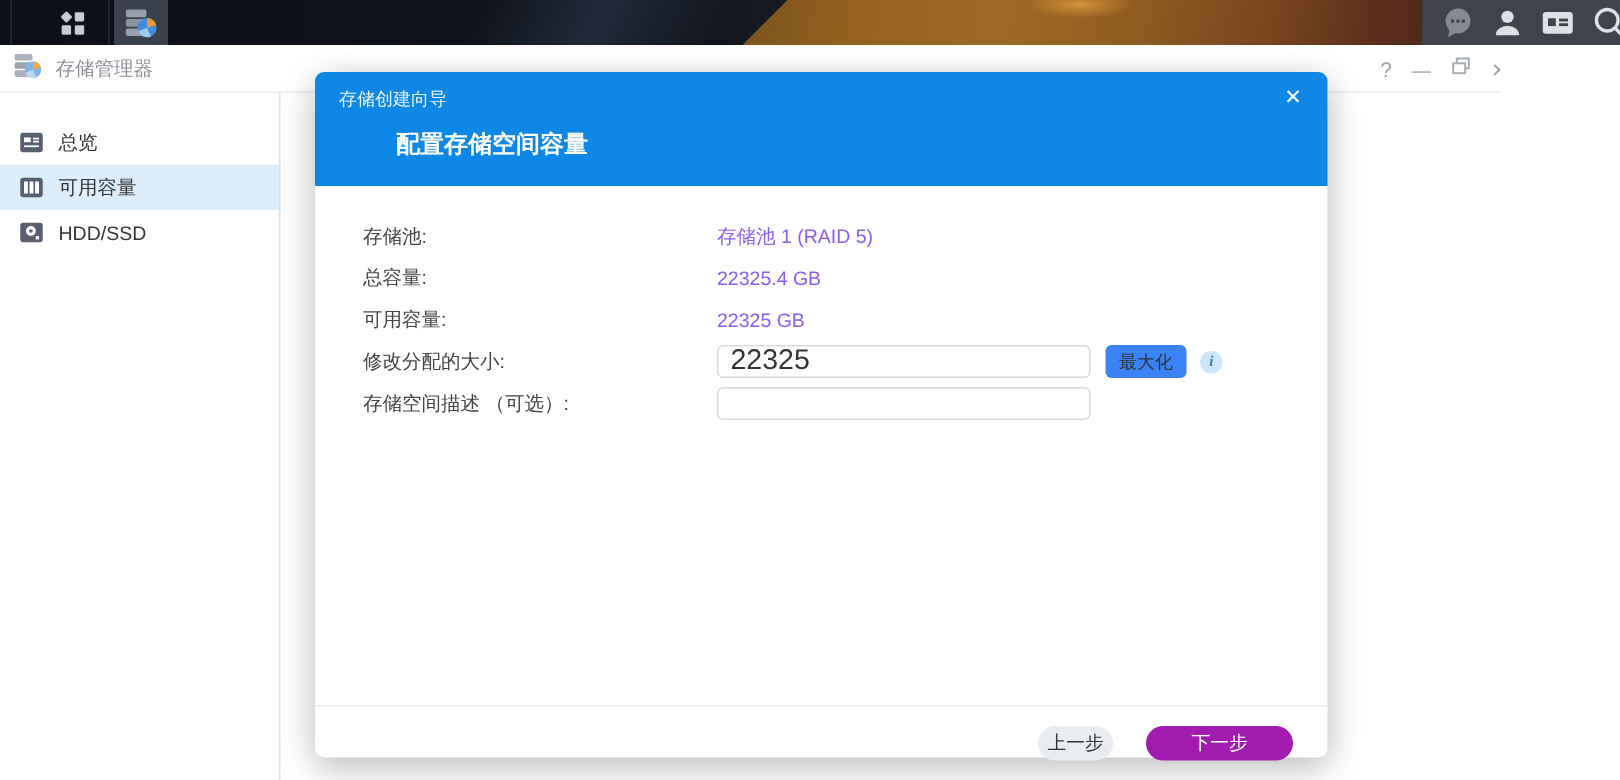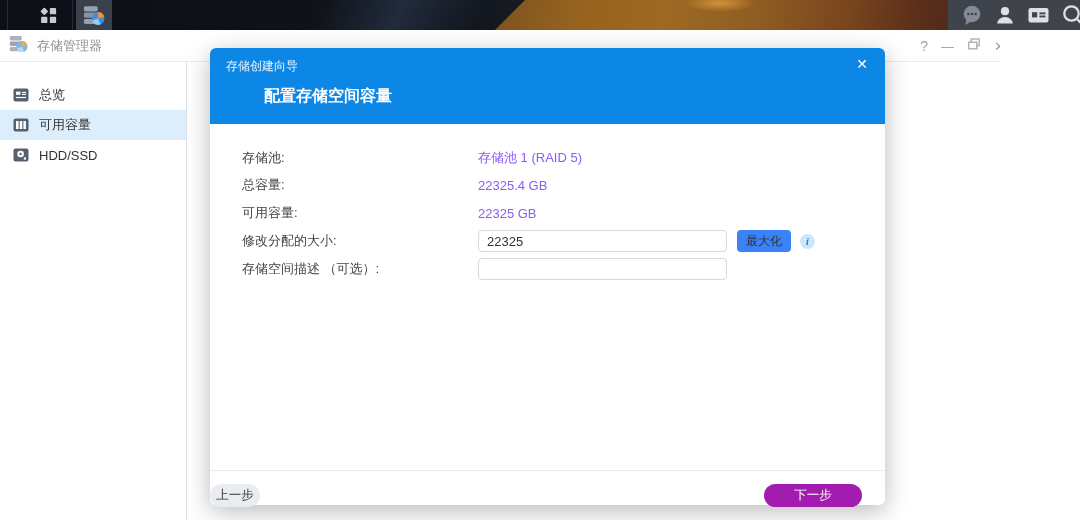--- a/index.html
+++ b/index.html
@@ -38,25 +38,25 @@
   .dialog { position:absolute; left:210px; top:48px; width:675px; height:457px; background:#ffffff; border-radius:6px; box-shadow:0 6px 24px rgba(0,0,0,.28); }
   .dlg-header { position:absolute; left:0; top:0; width:675px; height:76px; background:#0d87e6; border-radius:6px 6px 0 0; }
   .dlg-wizard-title { position:absolute; left:16px; top:10px; font-size:12px; color:#eaf4fd; }
   .dlg-close { position:absolute; right:14px; top:7px; width:18px; height:18px; color:#ffffff; font-size:14px; font-weight:bold; text-align:center; line-height:18px; cursor:pointer; }
   .dlg-step-title { position:absolute; left:30px; top:38px; font-size:16px; font-weight:bold; color:#ffffff;padding-left:24px; }
 
   .dlg-form { position:absolute; left:0; top:76px; width:675px; }
   .frow { position:absolute; left:32px; height:28px; display:flex; align-items:center; }
   .frow .flabel { width:236px; font-size:13px; color:#444; }
   .frow .fvalue { font-size:13px; color:#8b5cf6; }
-  .frow input { width:249px; height:22px; border:1px solid #d5d9de; border-radius:4px; font-size:13px; color:#333; padding:0 8px; outline:none; font-family:inherit; }
+  .frow input { width:249px; height:22px; border:1px solid #d5d9de; border-radius:4px; font-size:19px; color:#333; padding:0 8px; outline:none; font-family:inherit; }
   .btn-max { margin-left:10px; height:22px; padding:0 9px; background:#3b82f6; border:none; border-radius:4px; font-size:12px; color:#333; cursor:pointer; font-family:inherit; }
   .info-dot { margin-left:9px; width:15px; height:15px; border-radius:50%; background:#cde6f9; color:#2a7cc7; font-size:10px; font-weight:bold; font-style:italic; display:flex; align-items:center; justify-content:center; cursor:pointer; font-family:"Liberation Serif",serif; }
 
-  .dlg-footer { position:absolute; left:0; top:422px; width:675px; height:49px; border-top:1px solid #e7e9ec; display:flex; align-items:center; justify-content:space-between; gap:22px; padding-right:23px; }
+  .dlg-footer { position:absolute; left:0; top:422px; width:675px; height:49px; border-top:1px solid #e7e9ec; display:flex; align-items:center; justify-content:flex-end; gap:22px; padding-right:23px; }
   .btn-pill { height:23px; border:none; border-radius:12px; font-size:12.5px; cursor:pointer; font-family:inherit; }
   .btn-prev { width:50px; background:#e9edf1; color:#333; }
   .btn-next { width:98px; background:#a21caf; color:#ffffff; }
 </style>
 </head>
 <body>
 
 <div class="taskbar">
   <div class="tb-streak"></div>
   <div class="tb-wallpaper"></div>

